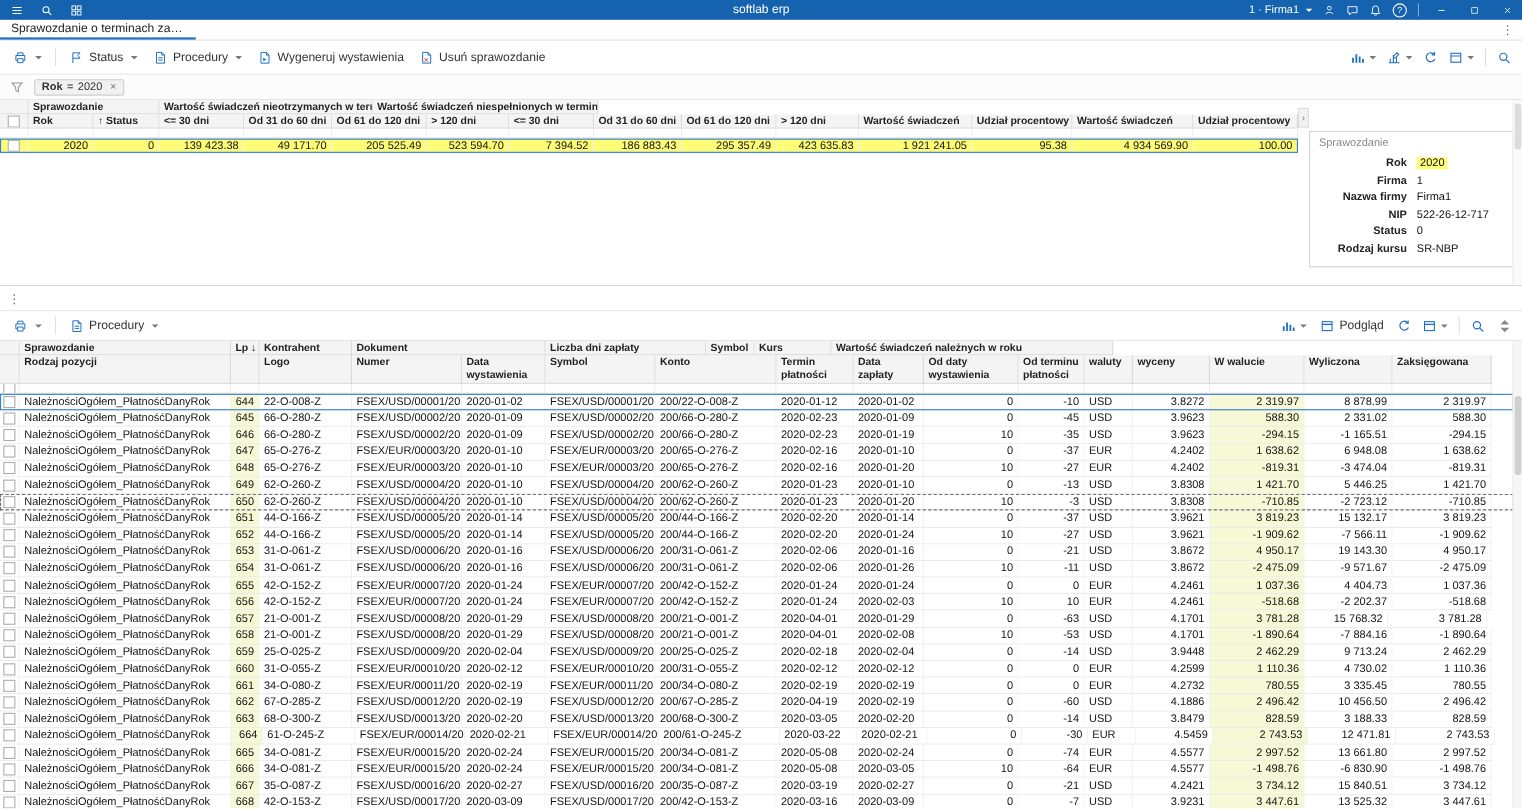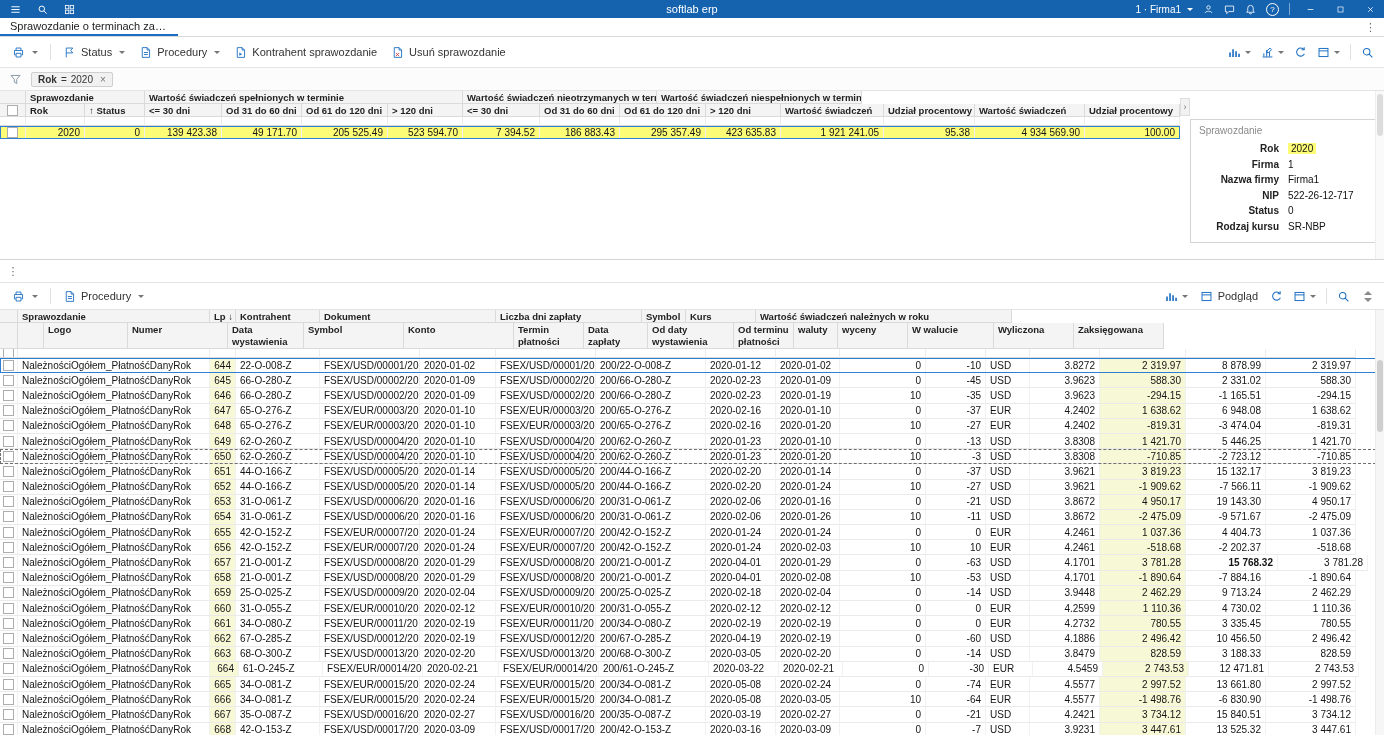--- a/index.html
+++ b/index.html
@@ -203,21 +203,21 @@
       <span class="caret"></span>
     </div>
     <div class="tb-btn">
       <span class="svgi">
           <svg viewBox="0 0 16 16" fill="none" stroke="currentColor" stroke-width="1.1">
             <path d="M4 2h6l3 3v9H4z"></path>
             <path d="M10 2v3h3"></path>
             <path d="M6.5 8l3.5 2-3.5 2z" fill="currentColor" stroke="none"></path>
           </svg>
         </span>
-      <span>Kontrahent sprawozdanie</span>
+      <span>Wygeneruj wystawienia</span>
     </div>
     <div class="tb-btn">
       <span class="svgi">
           <svg viewBox="0 0 16 16" fill="none" stroke="currentColor" stroke-width="1.1">
             <path d="M4 2h6l3 3v9H4z"></path>
             <path d="M10 2v3h3"></path>
             <path d="M6 8.5l4 4M10 8.5l-4 4" stroke="#d23b3b"></path>
           </svg>
         </span>
       <span>Usuń sprawozdanie</span>
@@ -280,21 +280,20 @@
       <span>2020</span>
       <span class="x">×</span>
     </span>
   </div>
 
   <div class="upper-region">
     <div class="ugrid">
         <div class="grow hg g1">
           <div class="c " style="width: 26px;"></div>
           <div class="c " style="width: 119px;">Sprawozdanie</div>
-          <div class="c " style="width: 318px;">Wartość świadczeń spełnionych w terminie</div>
           <div class="c " style="width: 194px;">Wartość świadczeń nieotrzymanych w terminie</div>
           <div class="c " style="width: 205px;">Wartość świadczeń niespełnionych w terminie</div>
         </div>
         <div class="grow hg g2">
           <div class="c cbx" style="width: 26px;">
             <div class="cb"></div>
           </div>
           <div class="c " style="width: 59px;">Rok</div>
           <div class="c " style="width: 60px;">↑ Status</div>
           <div class="c " style="width: 77px;">&lt;= 30 dni</div>
@@ -468,20 +467,21 @@
           <div class="c " style="width: 26px;">Lp ↓</div>
           <div class="c " style="width: 84px;">Kontrahent</div>
           <div class="c " style="width: 176px;">Dokument</div>
           <div class="c " style="width: 146px;">Liczba dni zapłaty</div>
           <div class="c " style="width: 44px;">Symbol</div>
           <div class="c " style="width: 70px;">Kurs</div>
           <div class="c " style="width: 256px;">Wartość świadczeń należnych w roku</div>
         </div>
         <div class="grow hg two">
           <div class="c " style="width: 18px;"></div>
+          <div class="c " style="width: 192px;">Rodzaj pozycji</div>
           <div class="c " style="width: 26px;"></div>
           <div class="c " style="width: 84px;">Logo</div>
           <div class="c " style="width: 100px;">Numer</div>
           <div class="c " style="width: 76px;">Data
 wystawienia</div>
           <div class="c " style="width: 100px;">Symbol</div>
           <div class="c " style="width: 110px;">Konto</div>
           <div class="c " style="width: 70px;">Termin
 płatności</div>
           <div class="c " style="width: 64px;">Data
@@ -801,21 +801,21 @@
           <div class="c " style="width: 76px;">2020-01-29</div>
           <div class="c " style="width: 100px;">FSEX/USD/00008/20</div>
           <div class="c " style="width: 110px;">200/21-O-001-Z</div>
           <div class="c " style="width: 70px;">2020-04-01</div>
           <div class="c " style="width: 64px;">2020-01-29</div>
           <div class="c r " style="width: 86px;">0</div>
           <div class="c r " style="width: 60px;">-63</div>
           <div class="c " style="width: 44px;">USD</div>
           <div class="c r " style="width: 70px;">4.1701</div>
           <div class="c r ylw" style="width: 86px;">3 781.28</div>
-          <div class="c r " style="width: 92px; font-weight: bold;">15 768.32</div>
+          <div class="c r " style="width: 76px;">15 768.32</div>
           <div class="c r " style="width: 90px;">3 781.28</div>
         </div>
         <div class="grow dr ldr">
           <div class="c cbx" style="width: 18px;">
             <div class="cb"></div>
           </div>
           <div class="c " style="width: 192px;">NależnościOgółem_PłatnośćDanyRok</div>
           <div class="c r ylw" style="width: 26px;">658</div>
           <div class="c " style="width: 84px;">21-O-001-Z</div>
           <div class="c " style="width: 100px;">FSEX/USD/00008/20</div>

